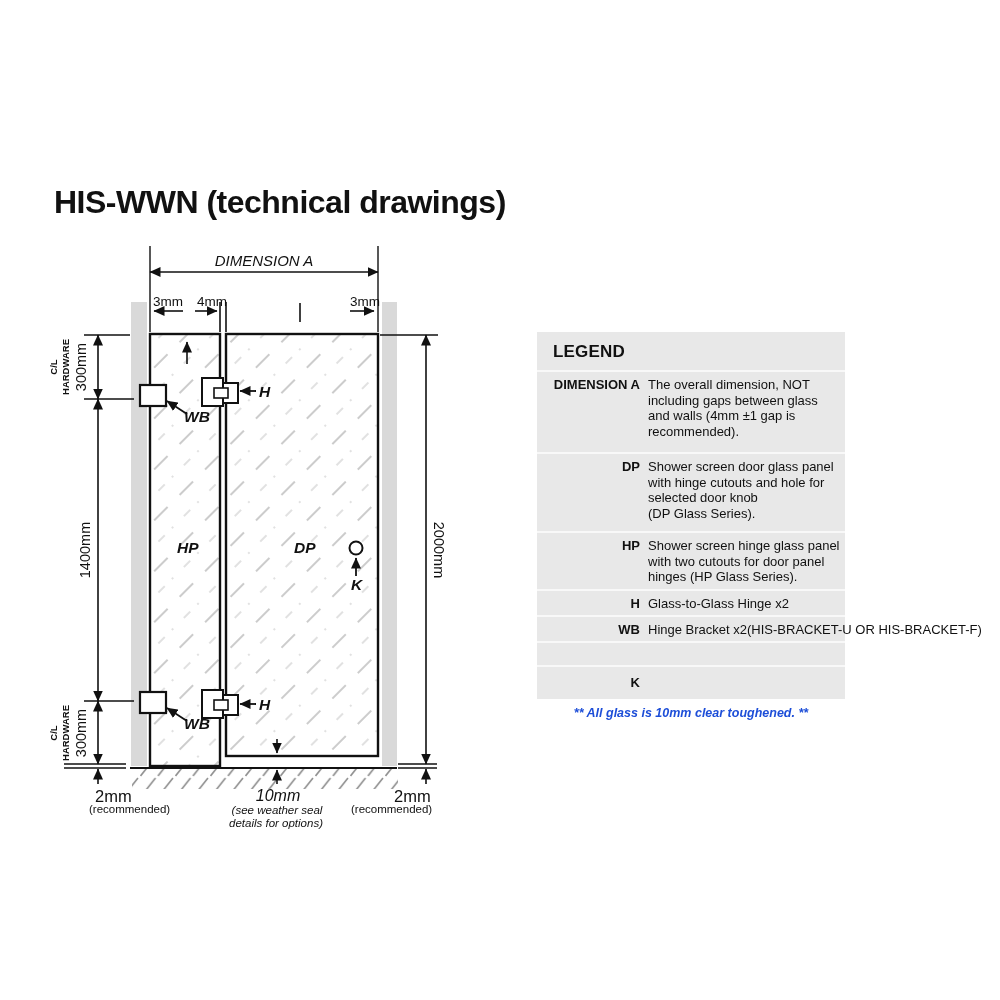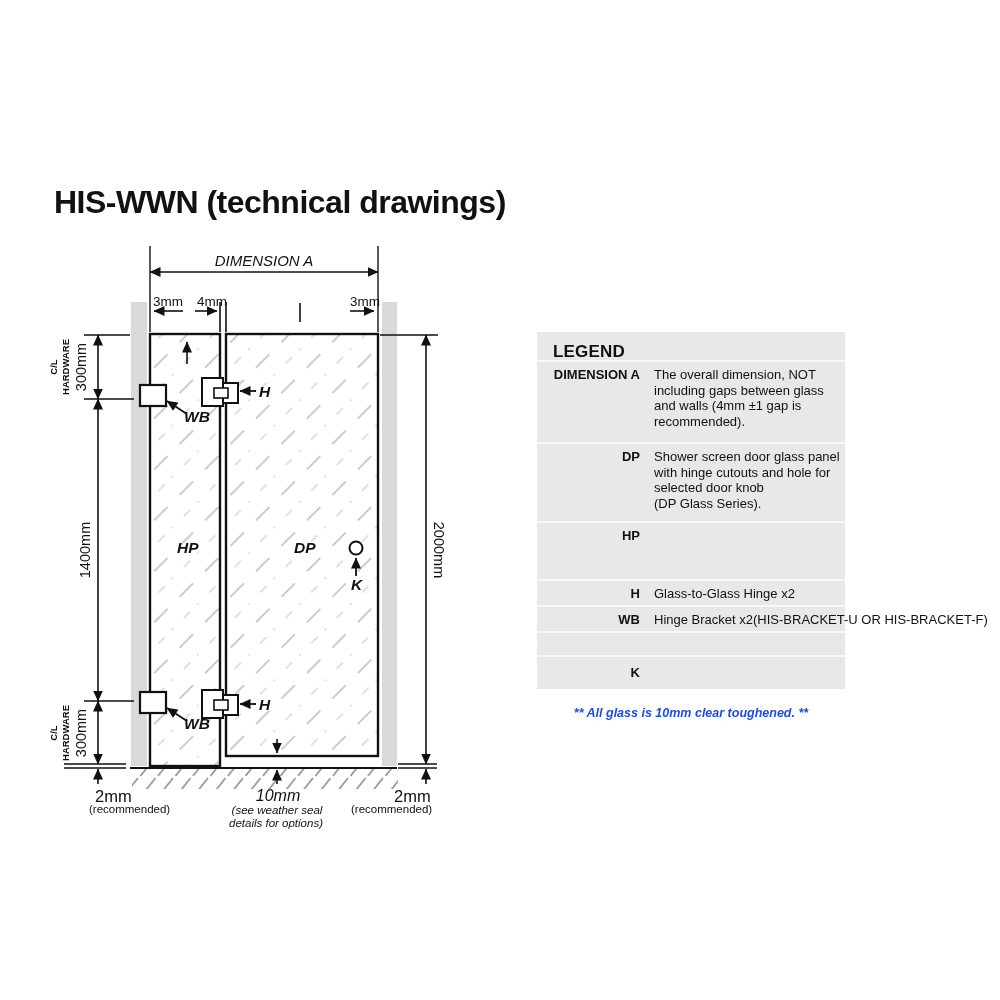--- a/index.html
+++ b/index.html
@@ -10,26 +10,26 @@
   #drawing{position:absolute;left:0;top:0;width:1000px;height:1000px;}
   #drawing text{font-family:"Liberation Sans", sans-serif;fill:#111;}
   .t-it{font-style:italic;}
   .t-bld{font-weight:700;}
   .t-dim{font-size:14.5px;}
   .t-small{font-size:13.5px;}
   .t-lab{font-size:15.5px;font-style:italic;font-weight:700;}
   
   .legend{position:absolute;left:537px;top:332px;width:308px;background:#e8e8e8;
           box-sizing:border-box;}
-  .lg-head{font-size:17px;font-weight:700;padding:10px 0 0 16px;height:28px;
+  .lg-head{font-size:17px;font-weight:700;padding:10px 0 0 16px;height:38px;
            box-sizing:border-box;letter-spacing:0.2px;}
   .lg-row{display:flex;border-top:2px solid #f8f8f8;box-sizing:border-box;padding-top:5px;}
   .lg-term{width:103px;text-align:right;font-weight:700;font-size:13px;
            flex:0 0 103px;line-height:15.5px;}
-  .lg-desc{margin-left:14px;width:210px;font-size:13px;line-height:15.5px;
+  .lg-desc{margin-left:8px;width:210px;font-size:13px;line-height:15.5px;
            white-space:pre-line;}
   .nw .lg-desc{white-space:pre;overflow:visible;}
   .r0{min-height:82px;} .r1{min-height:79px;} .r2{min-height:58px;}
   .r3{min-height:26px;} .r4{min-height:26px;} .r5{min-height:24px;}
   .r6{min-height:34px;padding-top:8px;}
   .footnote{position:absolute;left:537px;top:706px;width:308px;text-align:center;
             font-size:12.5px;font-style:italic;font-weight:700;color:#1d4ed8;}
 </style>
 </head>
 <body>
@@ -182,20 +182,23 @@
   </div>
   <div class="lg-row r1">
     <div class="lg-term">DP</div>
     <div class="lg-desc">Shower screen door glass panel
 with hinge cutouts and hole for
 selected door knob
 (DP Glass Series).</div>
   </div>
   <div class="lg-row r2">
     <div class="lg-term">HP</div>
+    <div class="lg-desc">Shower screen hinge glass panel
+with two cutouts for door panel
+hinges (HP Glass Series).</div>
   </div>
   <div class="lg-row r3">
     <div class="lg-term">H</div>
     <div class="lg-desc">Glass-to-Glass Hinge x2</div>
   </div>
   <div class="lg-row r4 nw">
     <div class="lg-term">WB</div>
     <div class="lg-desc">Hinge Bracket x2(HIS-BRACKET-U OR HIS-BRACKET-F)</div>
   </div>
   <div class="lg-row r5">

